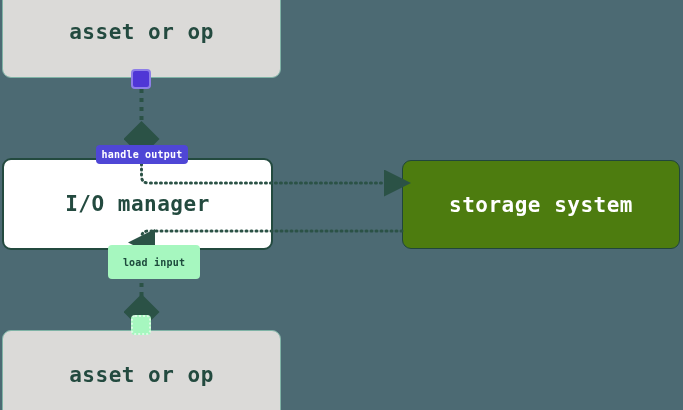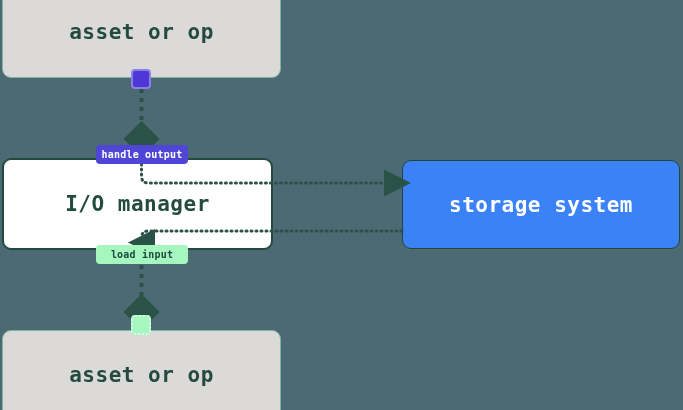--- a/index.html
+++ b/index.html
@@ -58,21 +58,21 @@
     background: #ffffff;
     color: #234a3f;
     border: 2px solid #234a3f;
   }
   
   #storage-system {
     left: 402px;
     top: 160px;
     width: 278px;
     height: 89px;
-    background: #3b82f6;
+    background: #4d7c0f;
     color: #ffffff;
     border: 1px solid #21463c;
   }
   
   .edge-label {
     position: absolute;
     box-sizing: border-box;
     display: flex;
     align-items: center;
     justify-content: center;
@@ -84,24 +84,24 @@
   }
   #label-handle-output {
     left: 96px;
     top: 145px;
     width: 92px;
     height: 19px;
     background: #4f46d6;
     color: #ffffff;
   }
   #label-load-input {
-    left: 96px;
+    left: 108px;
     top: 245px;
     width: 92px;
-    height: 19px;
+    height: 34px;
     background: #a6f7bf;
     color: #1d4a3c;
   }
   
   .handle {
     position: absolute;
     box-sizing: border-box;
     width: 20px;
     height: 20px;
     border-radius: 4px;

